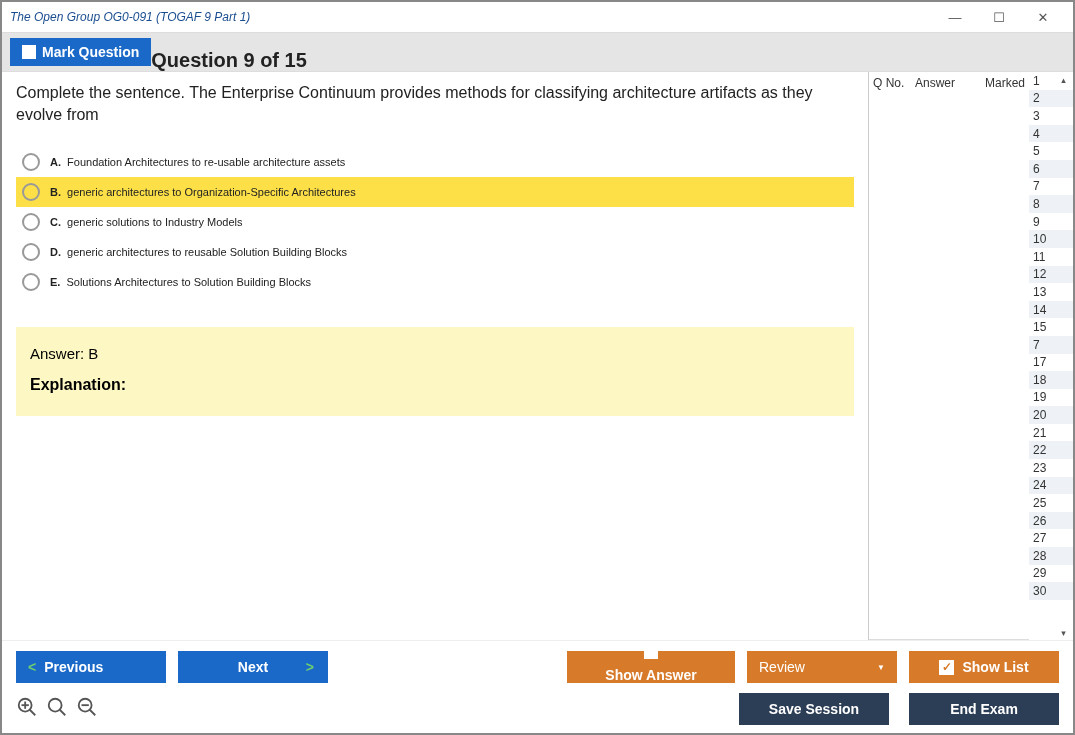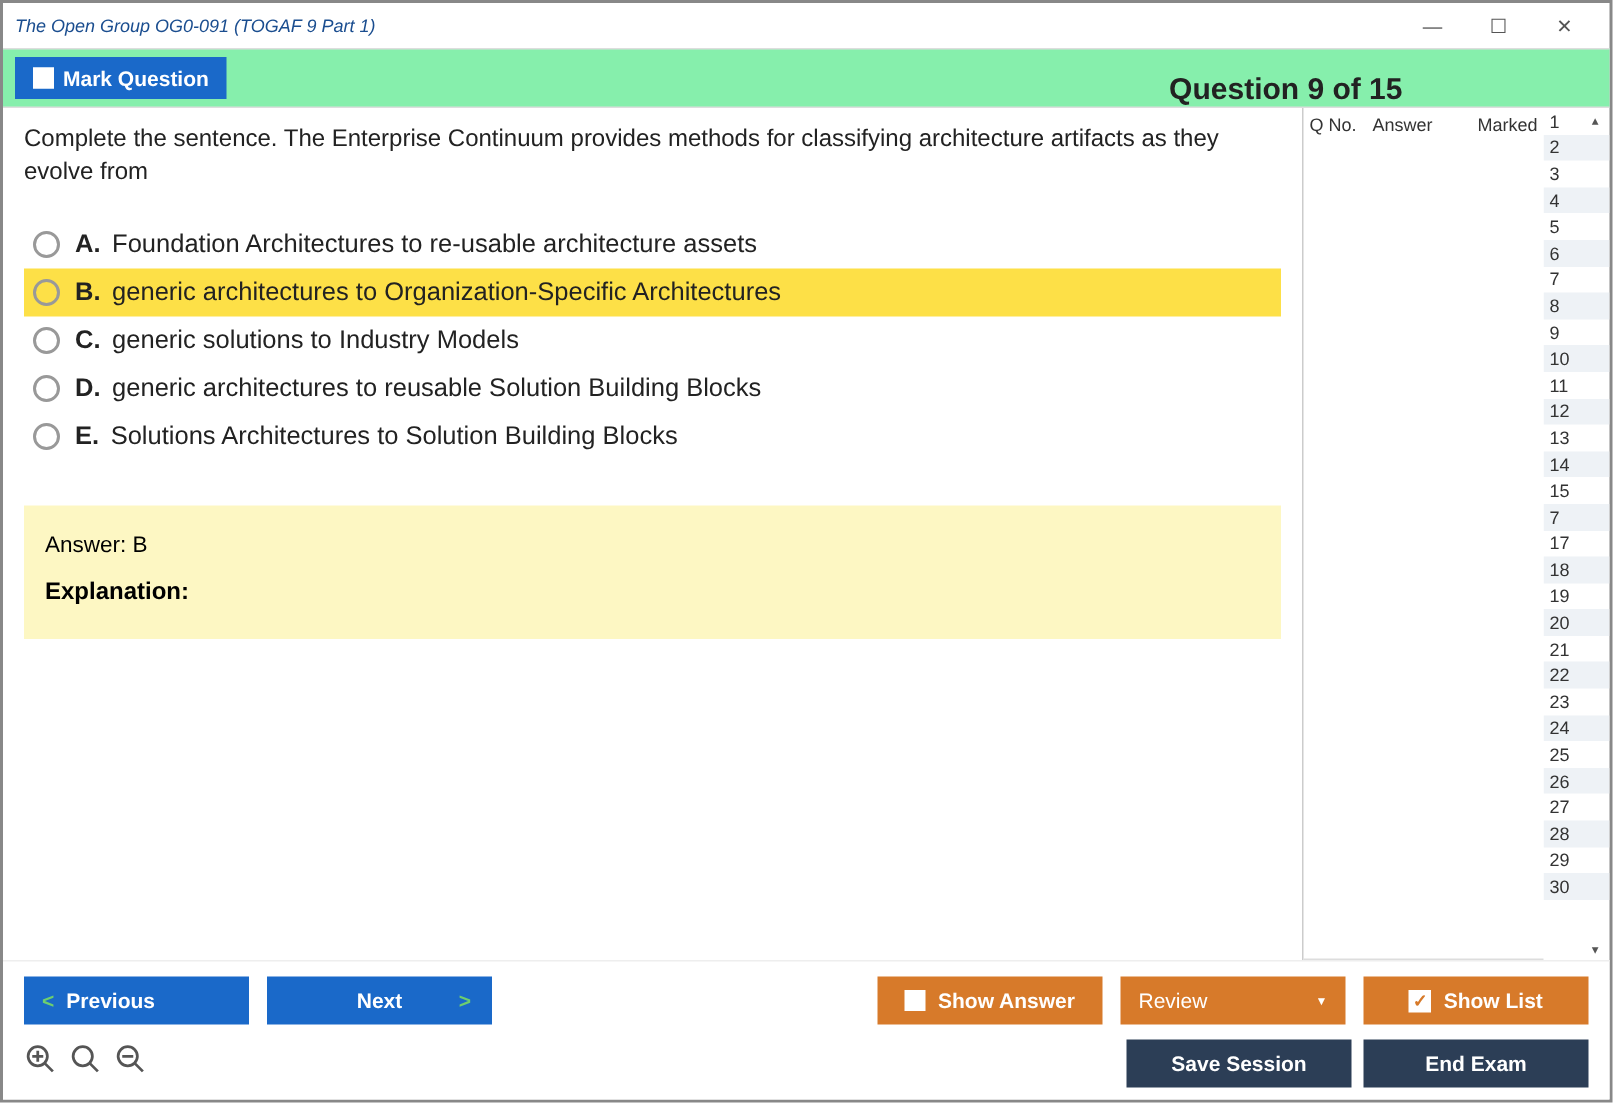--- a/index.html
+++ b/index.html
@@ -3,31 +3,31 @@
 <meta charset="utf-8">
 <style>
   * { box-sizing: border-box; margin: 0; padding: 0; }
   body { font-family: Arial, Helvetica, sans-serif; font-size: 14px; background: #fff; }
   .window { width: 1075px; height: 735px; margin: 0 auto; border: 2px solid #888; position: relative; display: flex; flex-direction: column; background: #fff; }
   .titlebar { height: 30px; display: flex; align-items: center; padding: 0 8px; font-size: 12px; color: #1a4d8f; }
   .titlebar .title { flex: 1; font-style: italic; }
   .win-controls { display: flex; gap: 0; }
   .win-btn { width: 44px; height: 28px; display: flex; align-items: center; justify-content: center; color: #555; cursor: pointer; font-size: 13px; }
 
-  .topbar { height: 40px; background: #86efac; display: flex; align-items: center; padding: 0 8px; border-top: 1px solid #ddd; border-bottom: 1px solid #ddd; }
+  .topbar { height: 40px; background: #e5e5e5; display: flex; align-items: center; padding: 0 8px; border-top: 1px solid #ddd; border-bottom: 1px solid #ddd; }
   .mark-btn { background: #1a69c9; color: #fff; border: none; padding: 6px 12px; font-weight: bold; font-size: 14px; display: flex; align-items: center; gap: 6px; cursor: pointer; }
   .mark-btn .checkbox-icon { width: 14px; height: 14px; background: #fff; border: 1px solid #fff; display: inline-block; }
-  .question-title { flex: 1; text-align: right; font-size: 20px; font-weight: bold; color: #222; padding-right: 130px; margin-top: 16px; }
+  .question-title { flex: 1; text-align: left; font-size: 20px; font-weight: bold; color: #222; padding-right: 130px; margin-top: 16px; }
 
   .body-area { flex: 1; display: flex; overflow: hidden; }
   .main-panel { flex: 1; padding: 10px 14px; overflow-y: auto; }
   .question-text { font-size: 16px; color: #222; margin-bottom: 20px; line-height: 1.4; }
 
   .options { display: flex; flex-direction: column; }
-  .option-row { display: flex; align-items: center; gap: 10px; padding: 6px 6px; font-size: 17px; color: #222; }
+  .option-row { display: flex; align-items: center; gap: 10px; padding: 6px 6px; font-size: 11px; color: #222; }
   .option-row.highlight { background: #fde047; }
   .radio { width: 18px; height: 18px; border: 2px solid #999; border-radius: 50%; flex-shrink: 0; }
   .option-row .label-letter { font-weight: bold; margin-right: 3px; }
 
   .answer-box { margin-top: 30px; background: #fdf7c3; padding: 18px 14px 22px; }
   .answer-box .answer-line { font-weight: normal; font-size: 15px; margin-bottom: 14px; }
   .answer-box .expl { font-weight: bold; font-size: 16px; }
 
   .side-panel { width: 205px; border-left: 1px solid #ccc; display: flex; flex-direction: row; font-size: 12px; }
   .side-header { display: flex; padding: 4px 4px; font-size: 12px; color: #333; border-bottom: 1px solid #ddd; }
@@ -46,29 +46,29 @@
   .spacer { flex: 1; }
   .btn { height: 32px; padding: 0 18px; border: none; color: #fff; font-weight: bold; font-size: 14px; display: flex; align-items: center; justify-content: center; gap: 8px; cursor: pointer; }
   .btn-blue { background: #1a69c9; }
   .btn-orange { background: #d77a2a; }
   .btn-dark { background: #2c3e56; }
   .btn .chev { font-size: 14px; font-weight: bold; }
   .btn.prev { width: 150px; justify-content: flex-start; padding-left: 12px; }
   .btn.prev .chev { color: #6ecf6e; }
   .btn.next { width: 150px; justify-content: center; position: relative; }
   .btn.next .chev { color: #6ecf6e; position: absolute; right: 14px; }
-  .btn.show-answer { width: 150px; }
+  .btn.show-answer { width: 168px; flex-direction: column; }
   .btn.show-answer .box { width: 14px; height: 14px; background: #fff; }
   .btn.review { width: 150px; justify-content: space-between; padding: 0 12px; font-weight: normal; }
   .btn.review .tri { font-size: 8px; }
   .btn.show-list { width: 150px; }
   .btn.show-list .check { width: 15px; height: 15px; background: #fff; color: #d77a2a; display: flex; align-items: center; justify-content: center; font-size: 12px; font-weight: bold; }
   .btn.save, .btn.end { width: 150px; }
 
-  .btn-row2 { display: flex; align-items: center; gap: 8px; }
+  .btn-row2 { display: flex; align-items: center; gap: 20px; }
   .zoom-icons { display: flex; gap: 8px; color: #555; font-size: 20px; }
   .zoom-ic { cursor: pointer; }
   .zoom-ic svg { width: 22px; height: 22px; }
 </style>
 </head>
 <body>
 
 <div class="window">
 
   <div class="titlebar">

